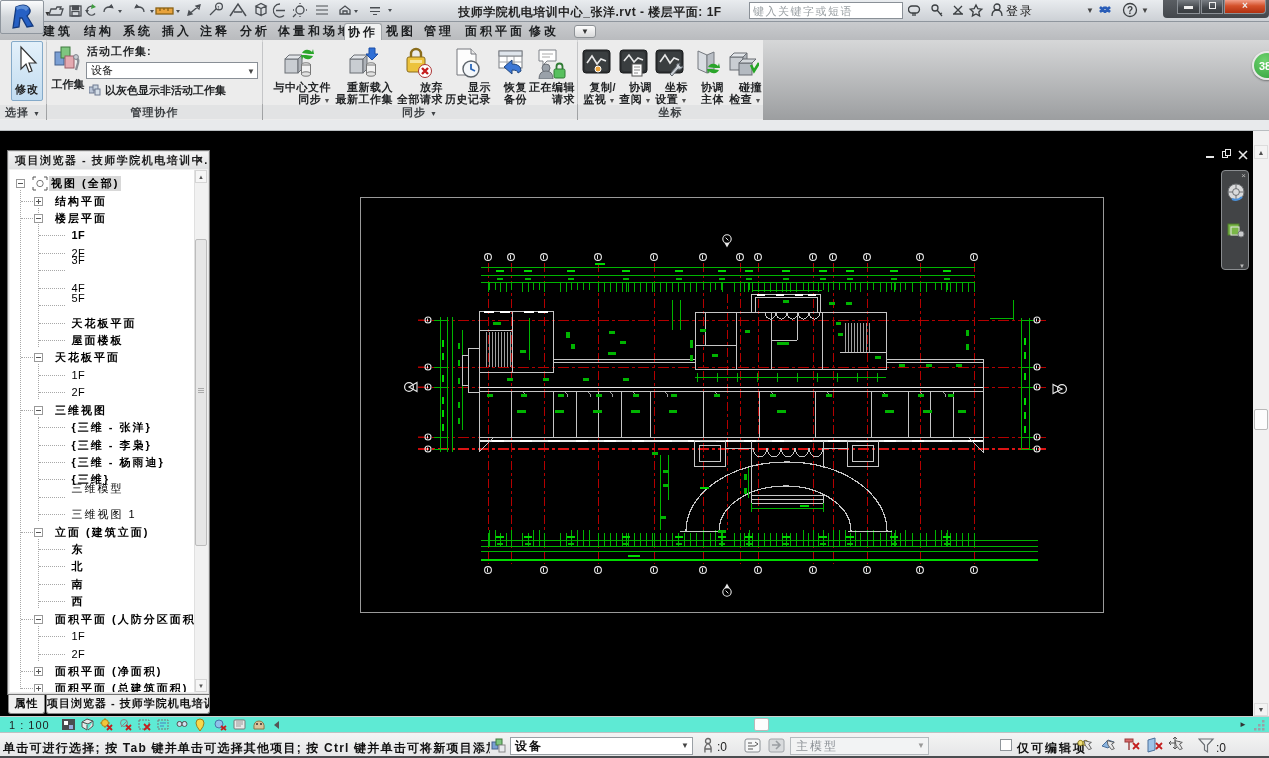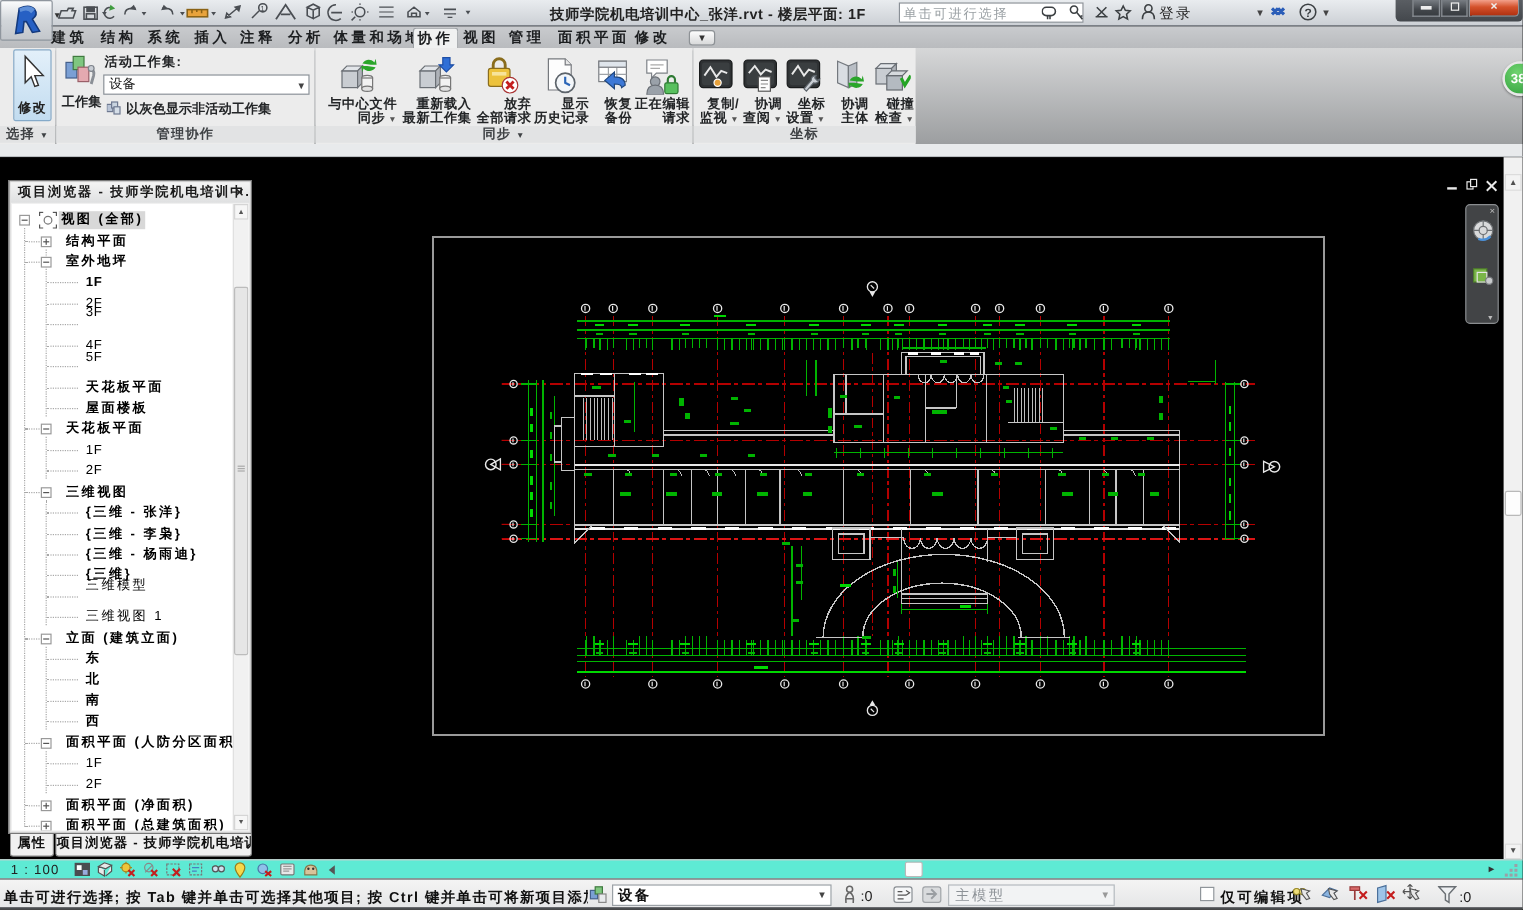--- a/index.html
+++ b/index.html
@@ -4,21 +4,21 @@
 *{margin:0;padding:0;box-sizing:border-box}
 html,body{width:1269px;height:758px;overflow:hidden}
 body{font-family:"Liberation Sans",sans-serif;position:relative;background:#000;font-size:12px}
 .abs{position:absolute}
 
 #titlebar{left:0;top:0;width:1269px;height:22px;background:linear-gradient(#e9ecef,#ccd0d5);border-bottom:1px solid #8f969e}
 #rbtn{left:0;top:0;width:44px;height:34px;background:linear-gradient(#fbfcfd,#d2d6da 50%,#c2c6cb);border:1px solid #8f969e;border-radius:2px;z-index:30}
 #qat{left:48px;top:2px;height:18px;color:#3a3d40;white-space:nowrap}
 #title-text{top:4px;left:420px;width:340px;text-align:center;font-size:12px;color:#222;font-weight:bold;letter-spacing:0.5px}
 #searchbox{left:749px;top:2px;width:154px;height:17px;background:#fff;border:1px solid #8a9097;color:#9aa0a4;font-size:11px;letter-spacing:1.5px;padding:1px 3px}
-#tb-icons{left:868px;top:2px;height:18px;color:#a3a3a3}
+#tb-icons{left:908px;top:2px;height:18px;color:#a3a3a3}
 #winbtns{left:1163px;top:0;width:106px;height:18px;background:linear-gradient(#5a5e63,#43474c);border-radius:0 0 4px 4px}
 .wb{position:absolute;top:0;height:14px;border:1px solid #8b9096;border-top:none;color:#eee;text-align:center;font-size:10px;line-height:12px;background:linear-gradient(#787d83,#43474c 60%,#393d41)}
 #wb-close{left:61px;width:42px;background:linear-gradient(#f3a08b,#d4512b 45%,#b03010);border-radius:0 0 4px 0;font-weight:bold}
 
 #tabrow{left:0;top:22px;width:1269px;height:18px;background:linear-gradient(#c9cbce,#b9bbbe)}
 .rtab{position:absolute;top:0;height:18px;line-height:18px;color:#1c1e20;font-size:12px;letter-spacing:3px;font-weight:bold}
 .rtab.active{background:#f0f1f1;border-radius:3px 3px 0 0;border:1px solid #9fa3a7;border-bottom:none;padding:0 3px;margin-left:-4px;top:1px;height:17px;line-height:16px}
 #tabtoggle{left:574px;top:25px;width:22px;height:13px;background:linear-gradient(#fdfdfd,#d8d9da);border:1px solid #8e9296;border-radius:3px;font-size:8px;line-height:11px;text-align:center;color:#333}
 
 #ribbon{left:0;top:40px;width:1269px;height:80px;background:linear-gradient(#d6d7d8,#9c9ea0)}
@@ -37,21 +37,21 @@
 
 #pbrowser{left:7px;top:150px;width:203px;height:545px;background:#f0f0f0;border:1px solid #777;box-shadow:0 0 0 1px #ddd inset}
 #pb-title{position:absolute;left:1px;top:1px;right:1px;height:17px;background:linear-gradient(#f4f4f4,#dfe0e1);font-size:11px;color:#1b1b1b;line-height:17px;padding-left:6px;letter-spacing:1.5px;white-space:nowrap;overflow:hidden;font-weight:bold}
 #pb-tree{position:absolute;left:2px;top:19px;right:2px;bottom:2px;background:#fff;overflow:hidden}
 .trow{position:absolute;white-space:nowrap;font-size:11px;color:#000;height:15px;line-height:15px}
 .tab2{position:absolute;top:695px;height:19px;background:#f0f0f0;border:1px solid #888;border-top:none;border-radius:0 0 3px 3px;font-size:11px;color:#111;text-align:center;line-height:17px;font-weight:bold;letter-spacing:1px;overflow:hidden;white-space:nowrap}
 </style></head>
 <body>
 <div class="abs" id="titlebar"></div>
 <div class="abs" id="title-text">技师学院机电培训中心_张洋.rvt - 楼层平面: 1F</div>
-<div class="abs" id="searchbox">单击可进行选择</div>
+<div class="abs" id="searchbox">键入关键字或短语</div>
 <div class="abs" id="winbtns">
   <div class="wb" style="left:14px;width:23px"><span style="display:inline-block;width:9px;height:3px;background:#eee;margin-top:5px"></span></div>
   <div class="wb" style="left:38px;width:22px"><span style="display:inline-block;width:7px;height:7px;border:1.5px solid #eee;margin-top:2px"></span></div>
   <div class="wb" id="wb-close">×</div>
 </div>
 <div class="abs" id="tabrow">
   <span class="rtab" style="left:43px">建筑</span>
     <span class="rtab" style="left:84px">结构</span>
     <span class="rtab" style="left:123px">系统</span>
     <span class="rtab" style="left:162px">插入</span>
@@ -1007,21 +1007,21 @@
       </svg>
       <div class="trow" style="left:39px;top:6.2px;font-weight:bold;background:#d8d8d8;letter-spacing:2px;padding:0 2px">视图 (全部)</div>
       <div style="position:absolute;left:11px;top:30.62px;width:12px;border-top:1px dotted #a8a8a8"></div>
       <span style="position:absolute;left:24px;top:26.62px;width:9px;height:9px;background:#fff;border:1px solid #999;"></span>
       <span style="position:absolute;left:26px;top:30.62px;width:5px;height:1px;background:#555"></span>
       <span style="position:absolute;left:28px;top:28.62px;width:1px;height:5px;background:#555"></span>
       <div class="trow" style="left:43px;top:23.62px;font-weight:bold;letter-spacing:2px;padding:0 2px">结构平面</div>
       <div style="position:absolute;left:11px;top:48.040000000000006px;width:12px;border-top:1px dotted #a8a8a8"></div>
       <span style="position:absolute;left:24px;top:44.040000000000006px;width:9px;height:9px;background:#fff;border:1px solid #999;"></span>
       <span style="position:absolute;left:26px;top:48.040000000000006px;width:5px;height:1px;background:#555"></span>
-      <div class="trow" style="left:43px;top:41.040000000000006px;font-weight:bold;letter-spacing:2px;padding:0 2px">室外地坪</div>
+      <div class="trow" style="left:43px;top:41.040000000000006px;font-weight:bold;letter-spacing:2px;padding:0 2px">楼层平面</div>
       <div style="position:absolute;left:29px;top:65.46000000000001px;width:26px;border-top:1px dotted #a8a8a8"></div>
       <div class="trow" style="left:59.5px;top:58.46000000000001px;font-weight:bold;letter-spacing:0.5px;padding:0 2px">1F</div>
       <div style="position:absolute;left:29px;top:82.88000000000001px;width:26px;border-top:1px dotted #a8a8a8"></div>
       <div class="trow" style="left:59.5px;top:75.88000000000001px;font-weight:normal;letter-spacing:0.5px;padding:0 2px">2F</div>
       <div style="position:absolute;left:29px;top:100.30000000000001px;width:26px;border-top:1px dotted #a8a8a8"></div>
       <div class="trow" style="left:59.5px;top:83px;font-weight:normal;letter-spacing:0.5px;padding:0 2px">3F</div>
       <div style="position:absolute;left:29px;top:117.72000000000001px;width:26px;border-top:1px dotted #a8a8a8"></div>
       <div class="trow" style="left:59.5px;top:110.72000000000001px;font-weight:normal;letter-spacing:0.5px;padding:0 2px">4F</div>
       <div style="position:absolute;left:29px;top:135.14000000000001px;width:26px;border-top:1px dotted #a8a8a8"></div>
       <div class="trow" style="left:59.5px;top:121px;font-weight:normal;letter-spacing:0.5px;padding:0 2px">5F</div>

